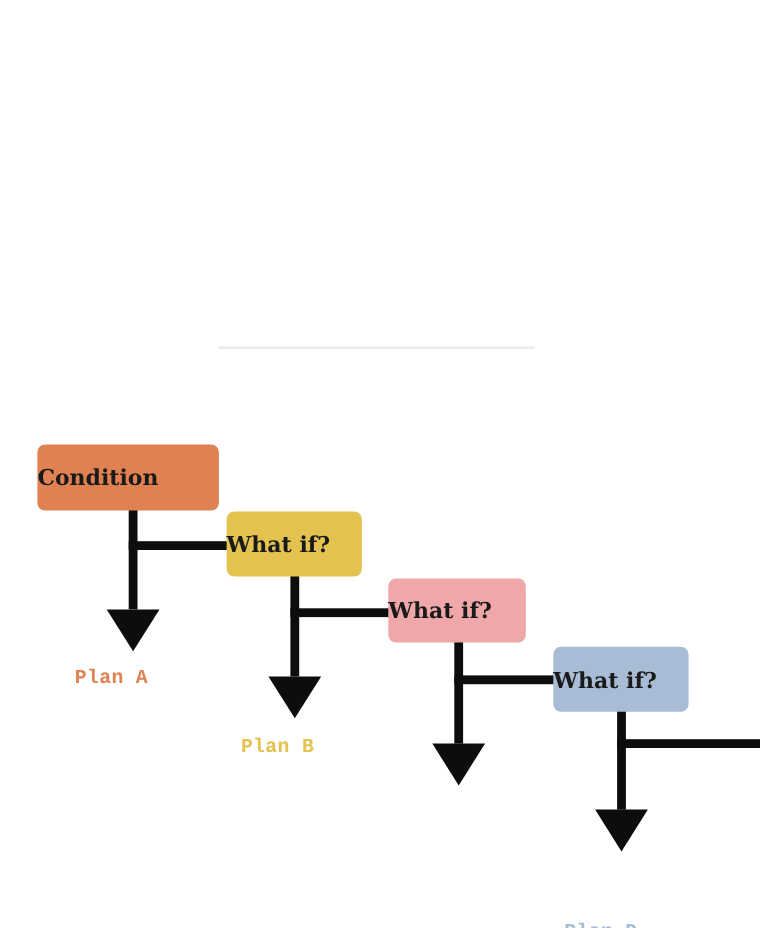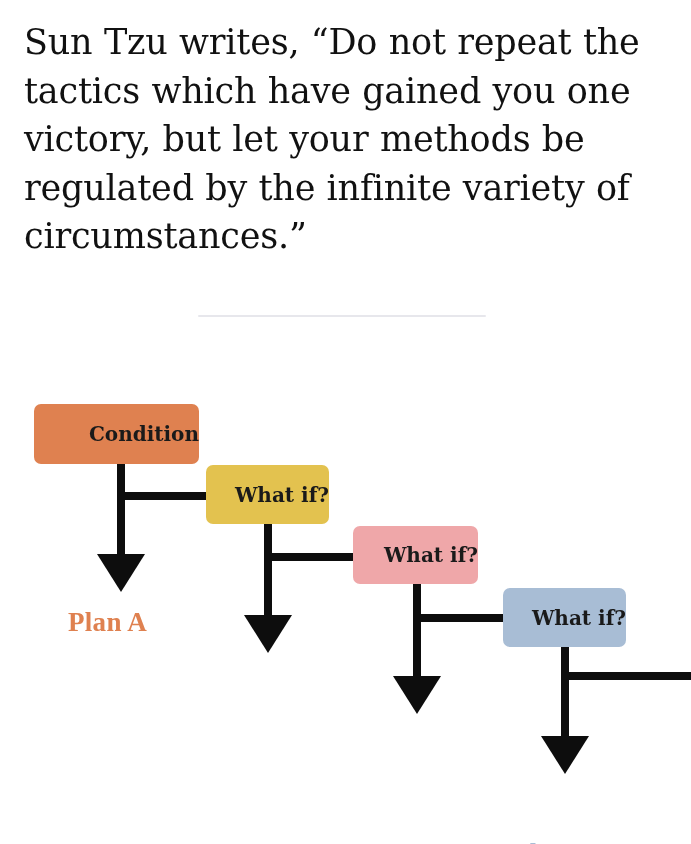--- a/index.html
+++ b/index.html
@@ -55,47 +55,46 @@
     top: 0;
     width: 691px;
     height: 844px;
   }
 
   .node-box {
     position: absolute;
     border-radius: 7px;
     display: flex;
     align-items: center;
-    justify-content: flex-end;
+    justify-content: flex-start;
     box-sizing: border-box;
   }
   .node-label {
     font-family: "DejaVu Serif", "Liberation Serif", serif;
     font-weight: 700;
     font-size: 20px;
     color: #1a1a1a;
     letter-spacing: 0px;
     white-space: nowrap;
   }
 
   .plan-label {
     position: absolute;
-    font-family: Liberation Serif, serif;
+    font-family: Liberation Mono, monospace;
     font-weight: 700;
-    font-size: 27px;
+    font-size: 18px;
     white-space: nowrap;
     letter-spacing: 0.3px;
   }
 </style>
 </head>
 <body>
 
 <div id="page">
 
-  <div class="quote">Sun Tzu writes, “Do not repeat the tactics which have gained you one victory, but let your methods be regulated by the infinite variety of circumstances.”</div>
 
   <div class="divider"></div>
 
   <div id="diagram">
 
     <svg id="connector-layer" width="691" height="844" style="position:absolute;left:0;top:0;">
         <g>
           <rect x="117" y="462" width="8" height="92" fill="#0d0d0d"></rect>
           <rect x="117" y="492" width="91" height="8" fill="#0d0d0d"></rect>
           <polygon points="97,554 145,554 121,592" fill="#0d0d0d"></polygon>
@@ -124,16 +123,17 @@
       <span class="node-label">What if?</span>
     </div>
     <div class="node-box" style="left: 353px; top: 526px; width: 125px; height: 58px; background: rgb(239, 167, 169);">
       <span class="node-label">What if?</span>
     </div>
     <div class="node-box" style="left: 503px; top: 588px; width: 123px; height: 59px; background: rgb(168, 189, 213);">
       <span class="node-label">What if?</span>
     </div>
 
     <div class="plan-label" style="left: 68px; top: 607px; color: rgb(223, 129, 80);">Plan A</div>
+    <div class="plan-label" style="left: 219px; top: 670px; color: rgb(227, 194, 79);">Plan B</div>
     <div class="plan-label" style="left: 513px; top: 838px; color: rgb(168, 189, 213);">Plan D</div>
 
   </div>
 </div>
 
 </body></html>

